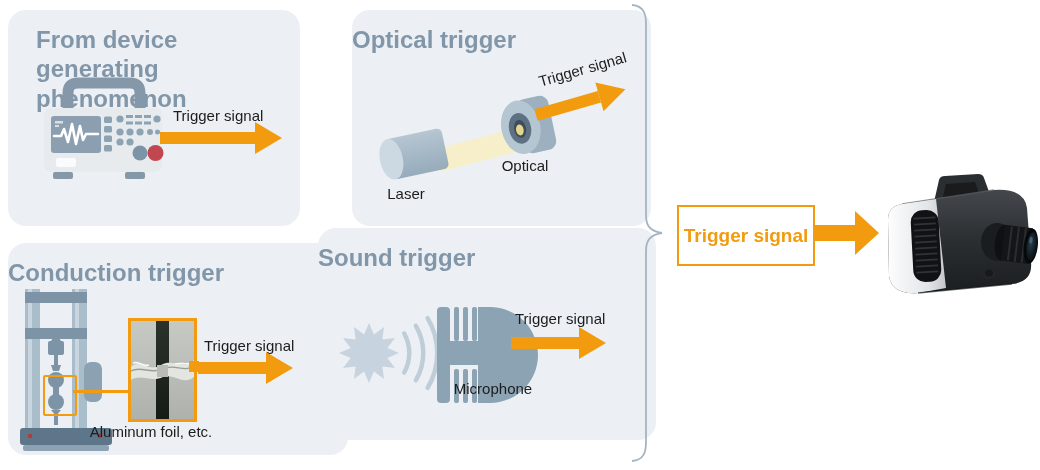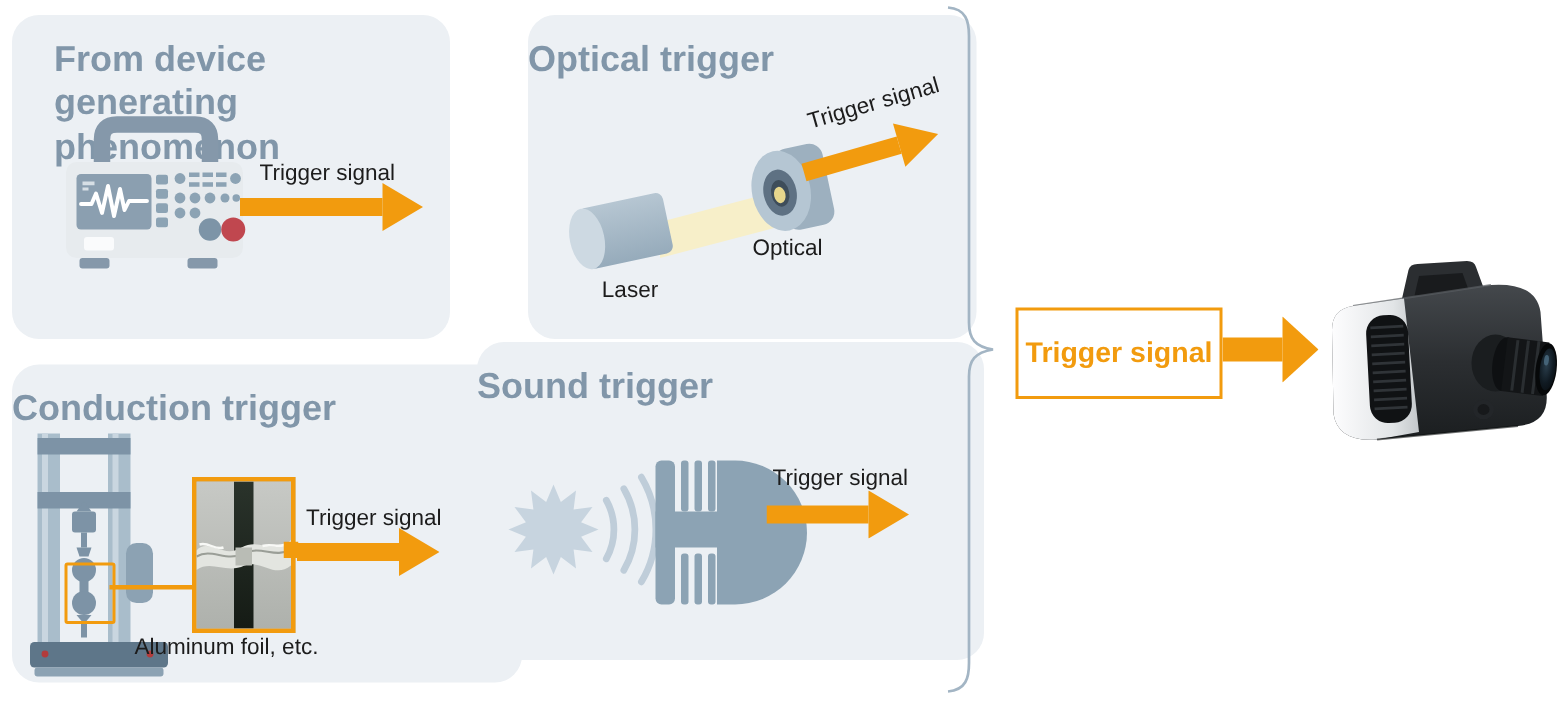--- a/index.html
+++ b/index.html
@@ -100,21 +100,21 @@
         <ellipse cx="156" cy="70.5" rx="6" ry="9" fill="#3E4D5A"></ellipse>
         <ellipse cx="155.5" cy="71.5" rx="3.8" ry="5.5" fill="#E6D68C"></ellipse>
       </g>
 
       <g transform="translate(172,57) rotate(-16)">
         <rect class="fo" x="0" y="-6" width="66" height="12"></rect>
         <polygon class="fo" points="66,-15 93,0 66,15"></polygon>
       </g>
     </svg>
     <div class="lbl rot-label" style="left:187px;top:63px;">Trigger signal</div>
-    <div class="lbl center" style="left:28px;width:80px;top:175px;">Laser</div>
+    <div class="lbl center" style="left:14px;width:80px;top:175px;">Laser</div>
     <div class="lbl center" style="left:123px;width:100px;top:147px;">Optical</div>
   </div>
 
   <div class="panel" id="panel-conduction">
     <div class="panel-title">Conduction trigger</div>
 
     <svg class="abs" style="left:12px;top:40px;" width="92" height="172" viewBox="0 0 92 172">
       <rect x="5" y="6" width="15" height="140" fill="var(--machine_light,#A9BDCB)"></rect>
       <rect x="8" y="6" width="4" height="140" fill="#C9D6E0"></rect>
       <rect x="52" y="6" width="15" height="140" fill="var(--machine_light,#A9BDCB)"></rect>
@@ -194,20 +194,21 @@
         <rect x="131" y="21" width="5" height="34" rx="2"></rect>
         <rect x="140" y="21" width="5" height="34" rx="2"></rect>
         <rect x="122" y="83" width="5" height="34" rx="2"></rect>
         <rect x="131" y="83" width="5" height="34" rx="2"></rect>
         <rect x="140" y="83" width="5" height="34" rx="2"></rect>
         <rect x="105" y="55" width="48" height="24"></rect>
         <path d="M146,21 h12 a48,48 0 0 1 0,96 h-12 z"></path>
       </g>
     </svg>
 
+    <div class="lbl center" style="left:105px;width:140px;top:152px;">Microphone</div>
 
     <div class="lbl" style="left:197px;top:82px;">Trigger signal</div>
     <svg class="abs" style="left:193px;top:99px;" width="95" height="32" viewBox="0 0 95 32">
       <rect class="fo" x="0" y="10" width="68" height="12"></rect>
       <polygon class="fo" points="68,0 95,16 68,32"></polygon>
     </svg>
   </div>
 
   <svg class="abs" style="left:625px;top:0;" width="45" height="470" viewBox="0 0 45 470">
     <path d="M7,5 C19,6 21,14 21,24 L21,215 C21,226 25,231 37,233 C25,235 21,240 21,251 L21,442 C21,452 19,460 7,461" fill="none" stroke="var(--brace,#A3B5C4)" stroke-width="1.8"></path>

